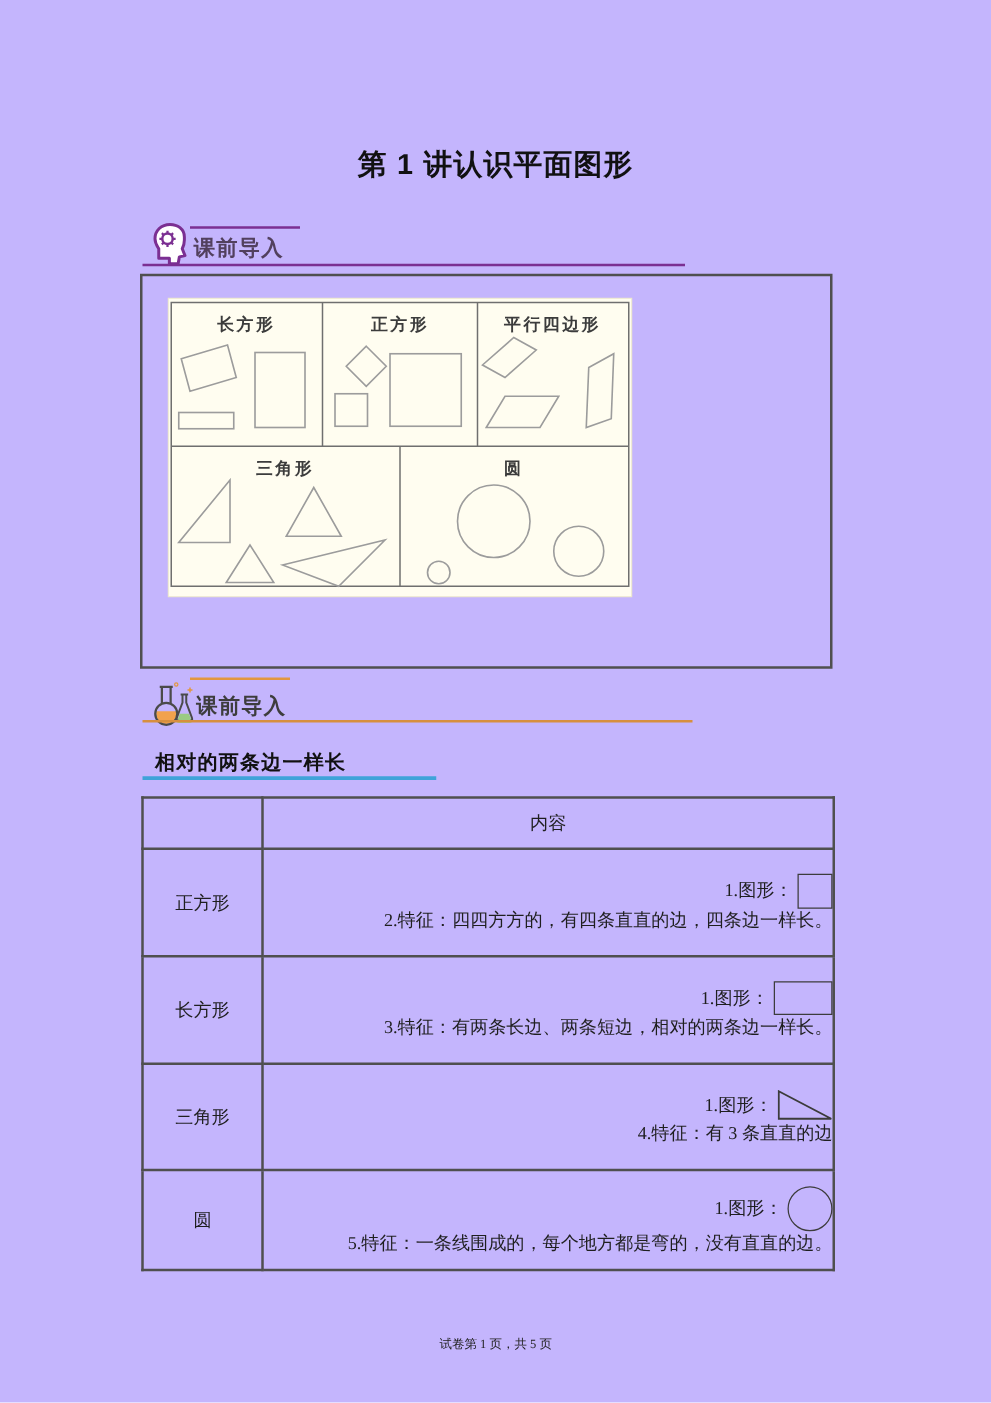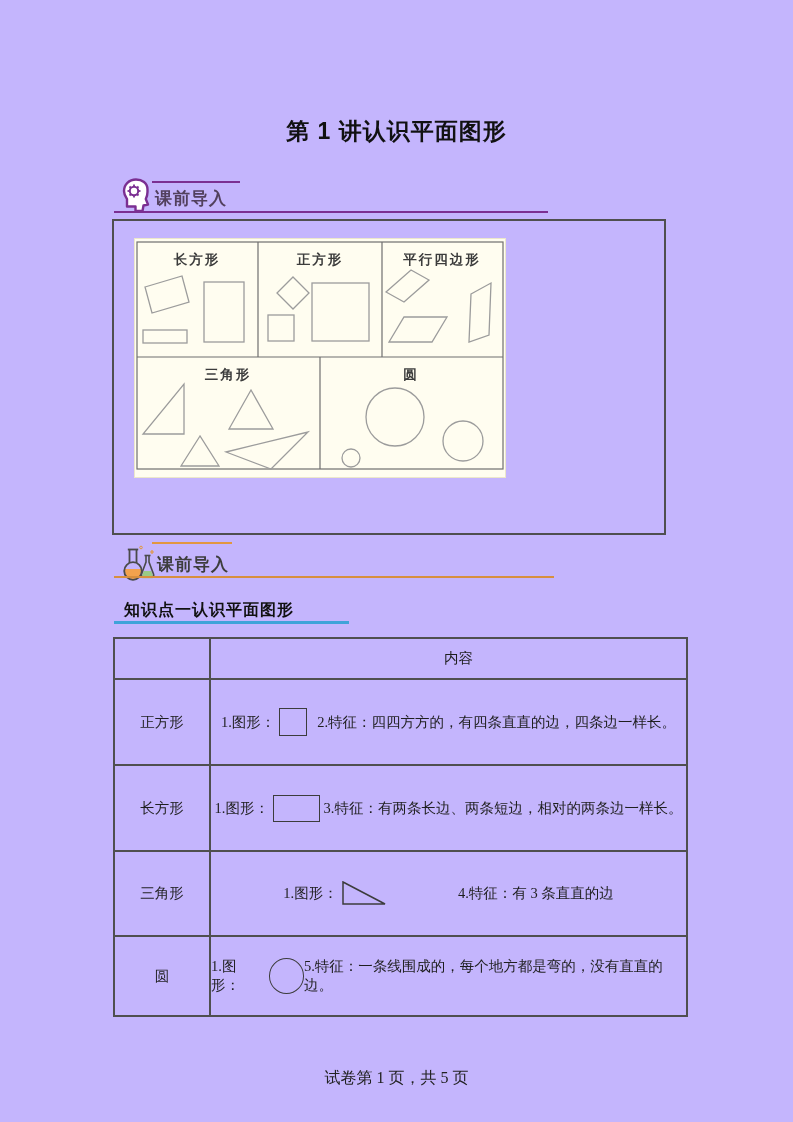--- a/index.html
+++ b/index.html
@@ -12,28 +12,28 @@
   .accent-line{height:2px;}
   .intro-box{left:112px;top:219px;width:550px;height:312px;border:2px solid #4f4f4f;}
   .fig-wrap{left:20px;top:17px;width:372px;height:240px;}
   .think-text{left:396px;top:132px;width:152px;font-size:14.5px;line-height:1.45;}
   .bottom-text{left:5px;top:276px;font-size:14.5px;}
   .sub-heading{font-family:"Liberation Sans",sans-serif;font-size:16px;font-weight:bold;color:#111;letter-spacing:1px;}
   table.kp{border-collapse:collapse;table-layout:fixed;}
   table.kp td,table.kp th{border:2px solid #4f4f4f;padding:0;font-weight:normal;}
   .col-name{width:94px;text-align:center;font-size:14.5px;}
   .col-content{width:455px;}
-  .content-cell{display:flex;justify-content:space-evenly;align-items:center;height:100%;}
+  .content-cell{display:flex;flex-direction:column;justify-content:space-evenly;align-items:flex-end;height:100%;}
   .fig-line{display:flex;align-items:center;font-size:14.5px;}
   .feat-line{font-size:14.5px;}
   .shape{margin-left:4px;}
   .shape-square{width:26px;height:26px;border:1.5px solid #3c3c3c;}
   .shape-rect{width:45px;height:25px;border:1.5px solid #3c3c3c;}
   .shape-circle{width:34px;height:34px;border:1.5px solid #3c3c3c;border-radius:50%;}
-  .footer{left:0;right:0;top:1068px;text-align:center;font-size:16px;color:#222;}
+  .footer{left:0;right:0;top:1068px;text-align:center;font-size:10px;color:#222;}
 </style>
 </head>
 <body>
 
 <div class="page">
 
   <div class="abs doc-title">第 1 讲认识平面图形</div>
 
   <svg class="abs" style="left:119px;top:177px;" width="34" height="38" viewBox="0 0 34 38">
     <path d="M28.5 12.5 C28.5 6 23 2.5 17 2.5 C10 2.5 5 7.5 5 14 c0 3.5 1.5 5.5 3 8 l0 7.5 8.5 0 0 4.5 7 0 1-5.5 4.5-1 -2.2-5.5 c1.2-2.5 1.7-4.5 1.7-7z" fill="#ffffff" stroke="#7b2f92" stroke-width="2.4" stroke-linejoin="round"></path>
@@ -108,28 +108,28 @@
     <path d="M22.8 27 l-2 5.3 q-0.8 2 1.5 2 h8.4 q2.3 0 1.5 -2 l-2 -5.3 z" fill="#9acb84"></path>
     <path d="M25 12 v6 l-4.5 12 q-1 2.8 1.8 2.8 h8.4 q2.8 0 1.8 -2.8 L28 18 v-6" fill="none" stroke="#4a4a4a" stroke-width="1.6"></path>
     <line x1="23.5" y1="11.5" x2="29.5" y2="11.5" stroke="#4a4a4a" stroke-width="1.6"></line>
     <circle cx="20" cy="3.5" r="1.3" fill="none" stroke="#e2973f" stroke-width="1"></circle>
     <path d="M31 6 v4 M29 8 h4" stroke="#e2973f" stroke-width="1.2"></path>
   </svg>
   <div class="abs accent-line" style="left:152px;top:542px;width:80px;background:#e2973f;"></div>
   <div class="abs sec-label" style="left:157px;top:553px;color:#3d3d3d;">课前导入</div>
   <div class="abs accent-line" style="left:114px;top:576px;width:440px;background:#d78f3e;"></div>
 
-  <div class="abs sub-heading" style="left:124px;top:600px;">知识点一认识平面图形</div>
+  <div class="abs sub-heading" style="left:124px;top:600px;">相对的两条边一样长</div>
   <div class="abs" style="left:114px;top:621px;width:235px;height:3px;background:#3fa3d9;"></div>
 
   <table class="kp abs" style="left:113px;top:637px;">
     <tbody>
         <tr style="height:41px;">
       <th class="col-name"></th>
-      <th class="col-content" style="text-align:center;font-size:14.5px;padding-left:20px;">内容</th>
+      <th class="col-content" style="text-align:center;font-size:14.5px;">内容</th>
     </tr>
 
     <tr style="height:86px;">
       <td class="col-name">正方形</td>
       <td class="col-content">
         <div class="content-cell">
           <div class="fig-line">
             <span>1.图形：</span>
             <span class="shape shape-square"></span>
           </div>

